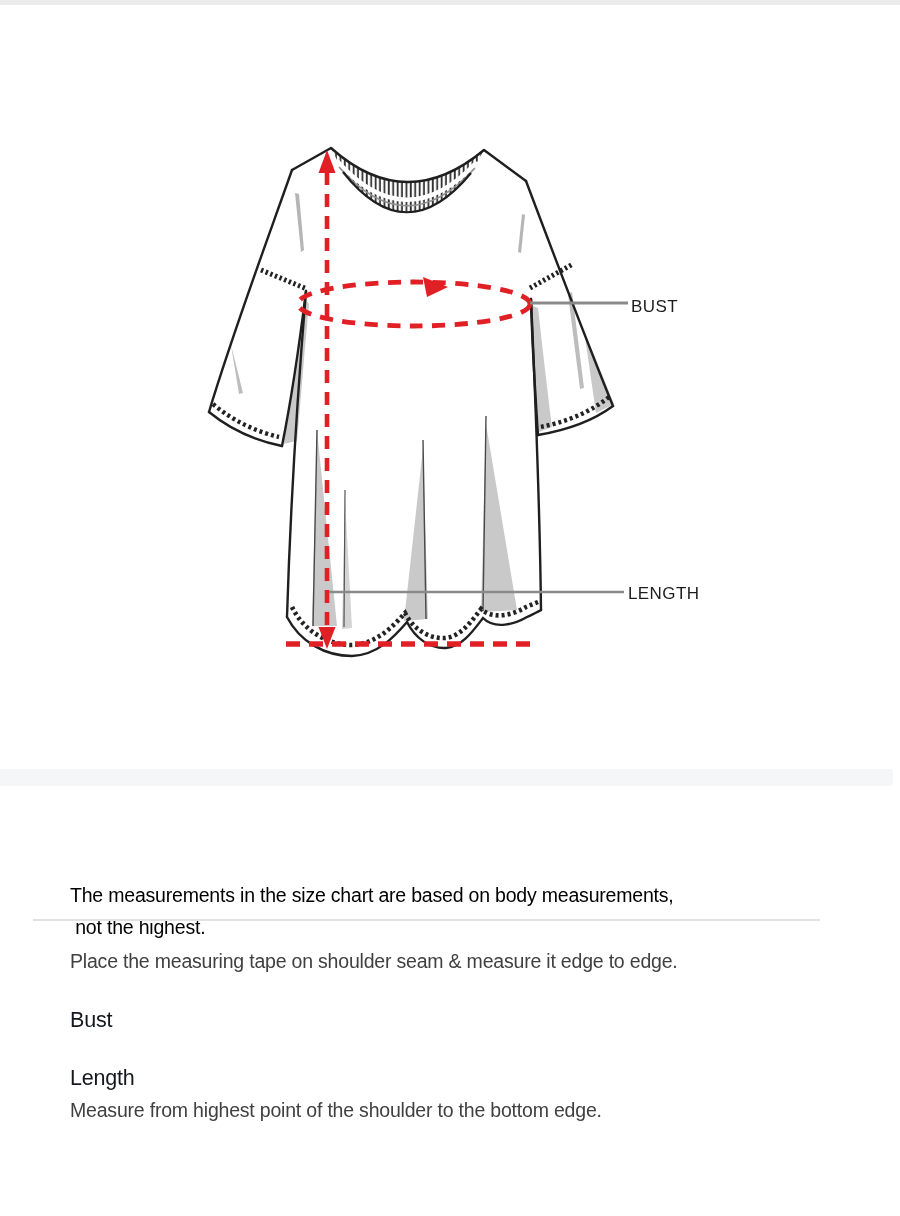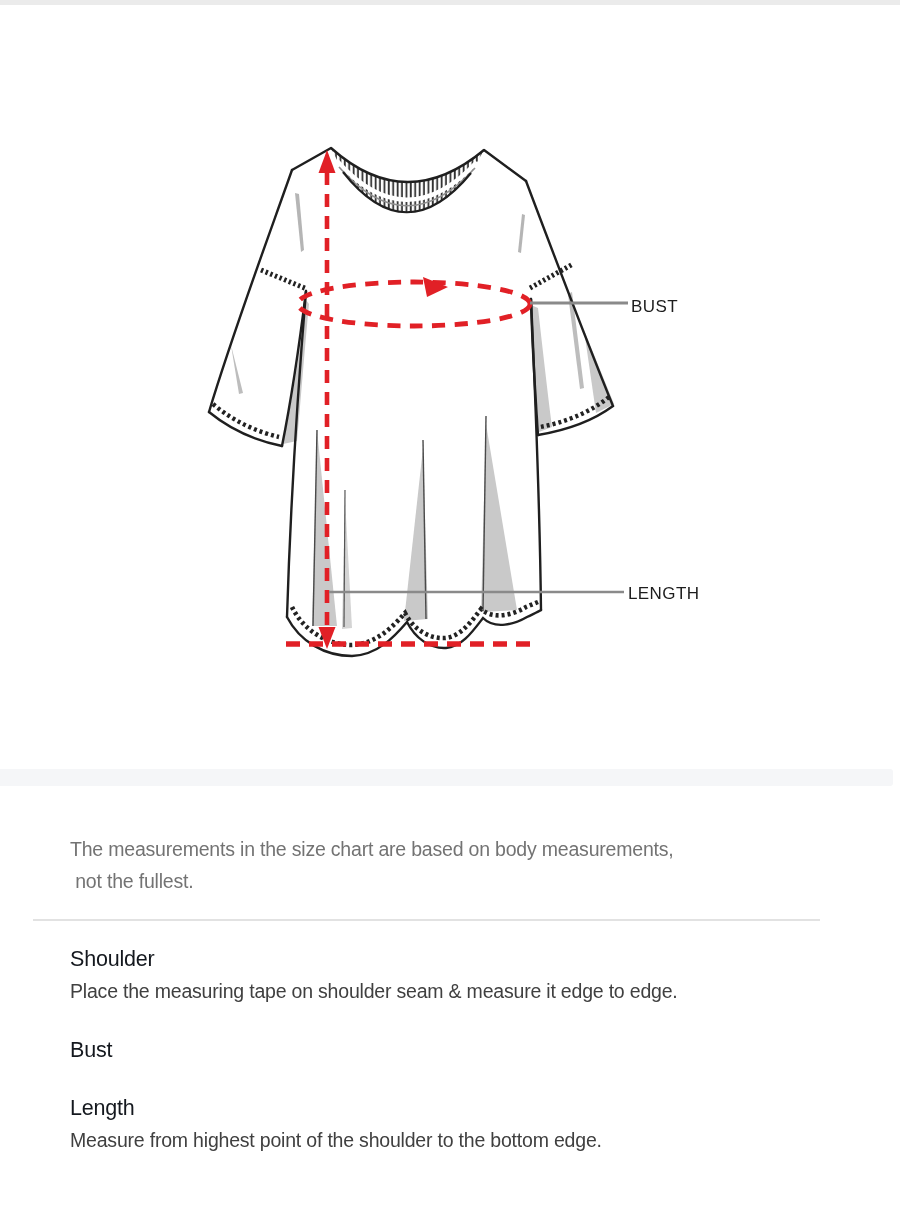--- a/index.html
+++ b/index.html
@@ -4,21 +4,21 @@
 <style>
   html,body{margin:0;padding:0;}
   body{
     width:900px;height:1216px;position:relative;background:#ffffff;
     font-family:"Liberation Sans","DejaVu Sans",sans-serif;
     overflow:hidden;
   }
   .top-strip{position:absolute;top:0;left:0;width:900px;height:5px;background:#ebebeb;}
   .diagram-wrap{position:absolute;top:0;left:0;width:900px;height:770px;}
   .section-band{position:absolute;top:769px;left:0;width:893px;height:17px;background:#f5f6f8;border-radius:0 3px 3px 0;}
-  .note{position:absolute;top:833px;left:70px;width:760px;color:#737373;font-size:19.5px;line-height:32px;letter-spacing:-0.2px;}
+  .note{position:absolute;top:879px;left:70px;width:760px;color:#000000;font-size:19.5px;line-height:32px;letter-spacing:-0.2px;}
   .note div{white-space:pre-wrap;}
   .rule{position:absolute;top:919px;left:33px;width:787px;height:2px;background:#e2e2e2;}
   .sections{position:absolute;top:944px;left:70px;width:740px;}
   .sec h3{
     margin:0;font-size:21.5px;line-height:30px;font-weight:400;
     color:#14181e;letter-spacing:-0.2px;
   }
   .sec p{
     margin:2px 8px 0 0;font-size:19.5px;line-height:31px;font-weight:400;
     color:#404040;letter-spacing:-0.2px;max-width:725px;
@@ -117,28 +117,27 @@
       <path d="M329,592 L624,592" stroke="#8a8a8a" stroke-width="2.6" fill="none"></path>
       <text class="callout" x="628" y="599">LENGTH</text>
     </g>
   </svg>
 </div>
 
 <div class="section-band"></div>
 
 <div class="note">
   <div>The measurements in the size chart are based on body measurements,</div>
-  <div> not the fullest.</div>
+  <div> not the highest.</div>
 </div>
 
 <div class="rule"></div>
 
 <div class="sections">
   <div class="sec">
-    <h3>Shoulder</h3>
     <p>Place the measuring tape on shoulder seam &amp; measure it edge to edge.</p>
   </div>
   <div class="sec">
     <h3>Bust</h3>
   </div>
   <div class="sec">
     <h3>Length</h3>
     <p>Measure from highest point of the shoulder to the bottom edge.</p>
   </div>
 </div>

